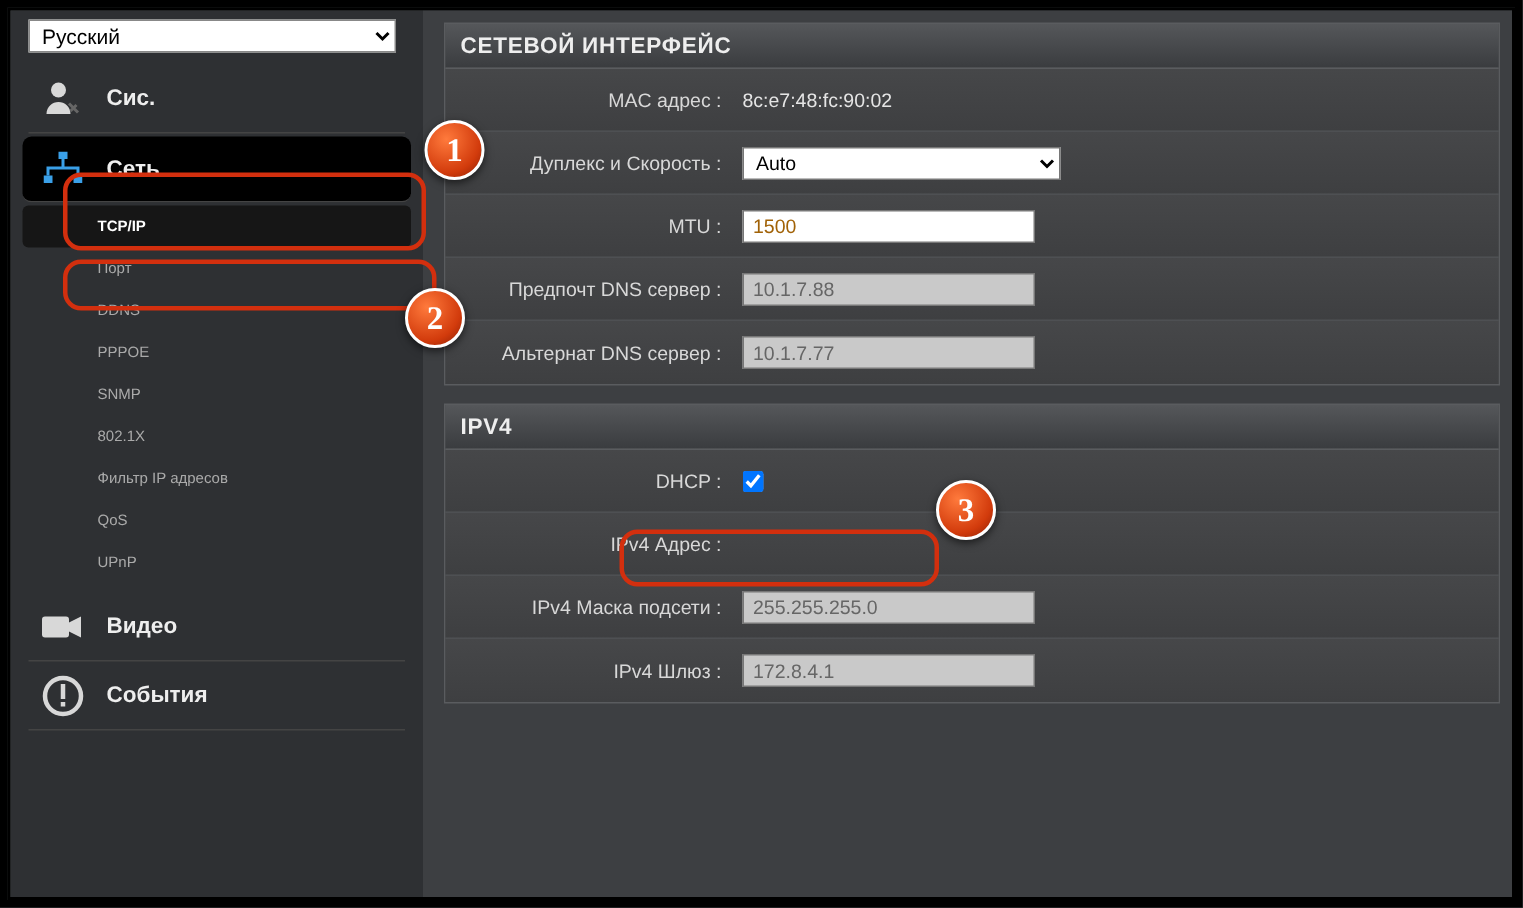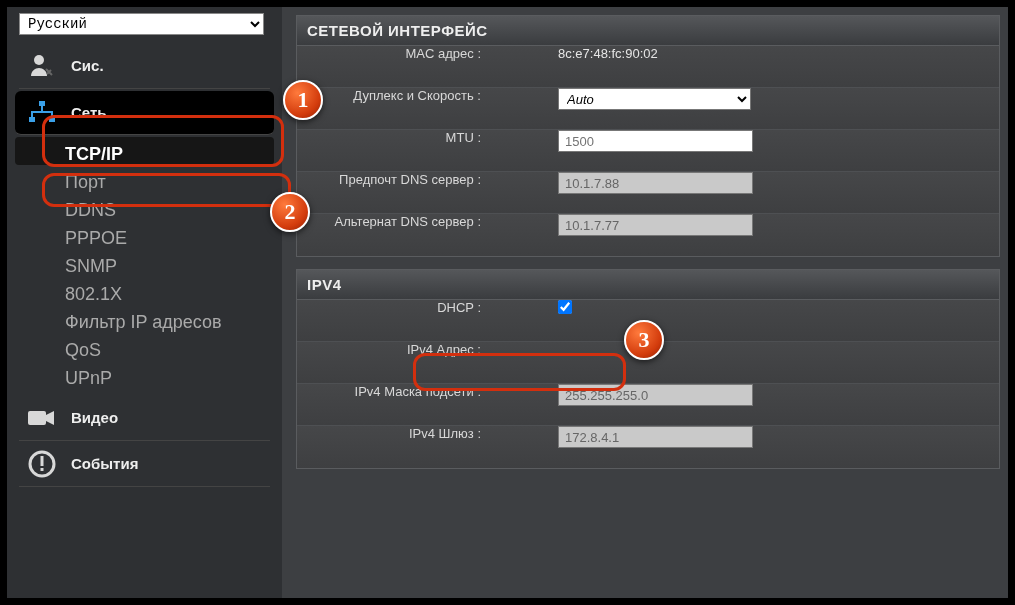--- a/index.html
+++ b/index.html
@@ -30,21 +30,20 @@
   }
   .lang-select {
     width: 245px;
     height: 22px;
     background: #fff;
     color: #000;
     border: 1px solid #888;
     font-size: 14px;
     padding: 0 4px;
     margin-bottom: 8px;
-    font-family: Liberation Mono, monospace;
   }
   .menu-item {
     display: flex;
     align-items: center;
     height: 46px;
     border-bottom: 1px solid #444;
     padding-left: 8px;
     gap: 14px;
     font-weight: bold;
     font-size: 15px;
@@ -61,24 +60,24 @@
     margin: 2px -4px;
     padding-left: 12px;
     height: 44px;
   }
   .submenu {
     padding: 0 0 6px 0;
   }
   .submenu-item {
     height: 28px;
     display: flex;
-    align-items: flex-end;
+    align-items: center;
     padding-left: 46px;
     color: #aaa;
-    font-size: 18px;
+    font-size: 10px;
     cursor: pointer;
   }
   .submenu-item.active {
     background: #161616;
     color: #fff;
     font-weight: bold;
     margin: 0 -4px;
     padding-left: 50px;
     border-radius: 4px;
   }
@@ -132,53 +131,51 @@
     font-weight: bold;
     font-size: 15px;
     color: #eee;
     padding-left: 10px;
     display: flex;
     align-items: center;
     letter-spacing: 0.5px;
   }
   .row {
     display: flex;
-    align-items: flex-start;
+    align-items: center;
     height: 42px;
     border-bottom: 1px solid #4e5053;
     background: linear-gradient(#464749, #3e3f41);
-    gap: 28px;
   }
   .row:last-child { border-bottom: none; }
   .row-label {
     width: 190px;
     text-align: right;
     color: #d8d8d8;
     font-size: 13px;
     padding-right: 6px;
   }
   .row-val {
     flex: 1;
     padding-left: 8px;
     display: flex;
     align-items: center;
-    margin-left: 35px;
   }
   .static-val {
     color: #e5e5e5;
   }
   .sel {
-    width: 193px; height: 22px;
+    width: 212px; height: 22px;
     background: #fff; color: #000;
     border: 1px solid #777;
-    font-size: 13px; padding: 0 4px; font-style: italic;
+    font-size: 13px; padding: 0 4px;
   }
   .tin {
     width: 195px; height: 22px;
-    background: #fff; color: #737373;
+    background: #fff; color: #a16207;
     border: 1px solid #777;
     font-size: 13px; padding: 0 6px;
   }
   .tin[disabled] {
     background: #c9c9c9; color: #666;
   }
   .chk {
     width: 14px; height: 14px;
   }
   

